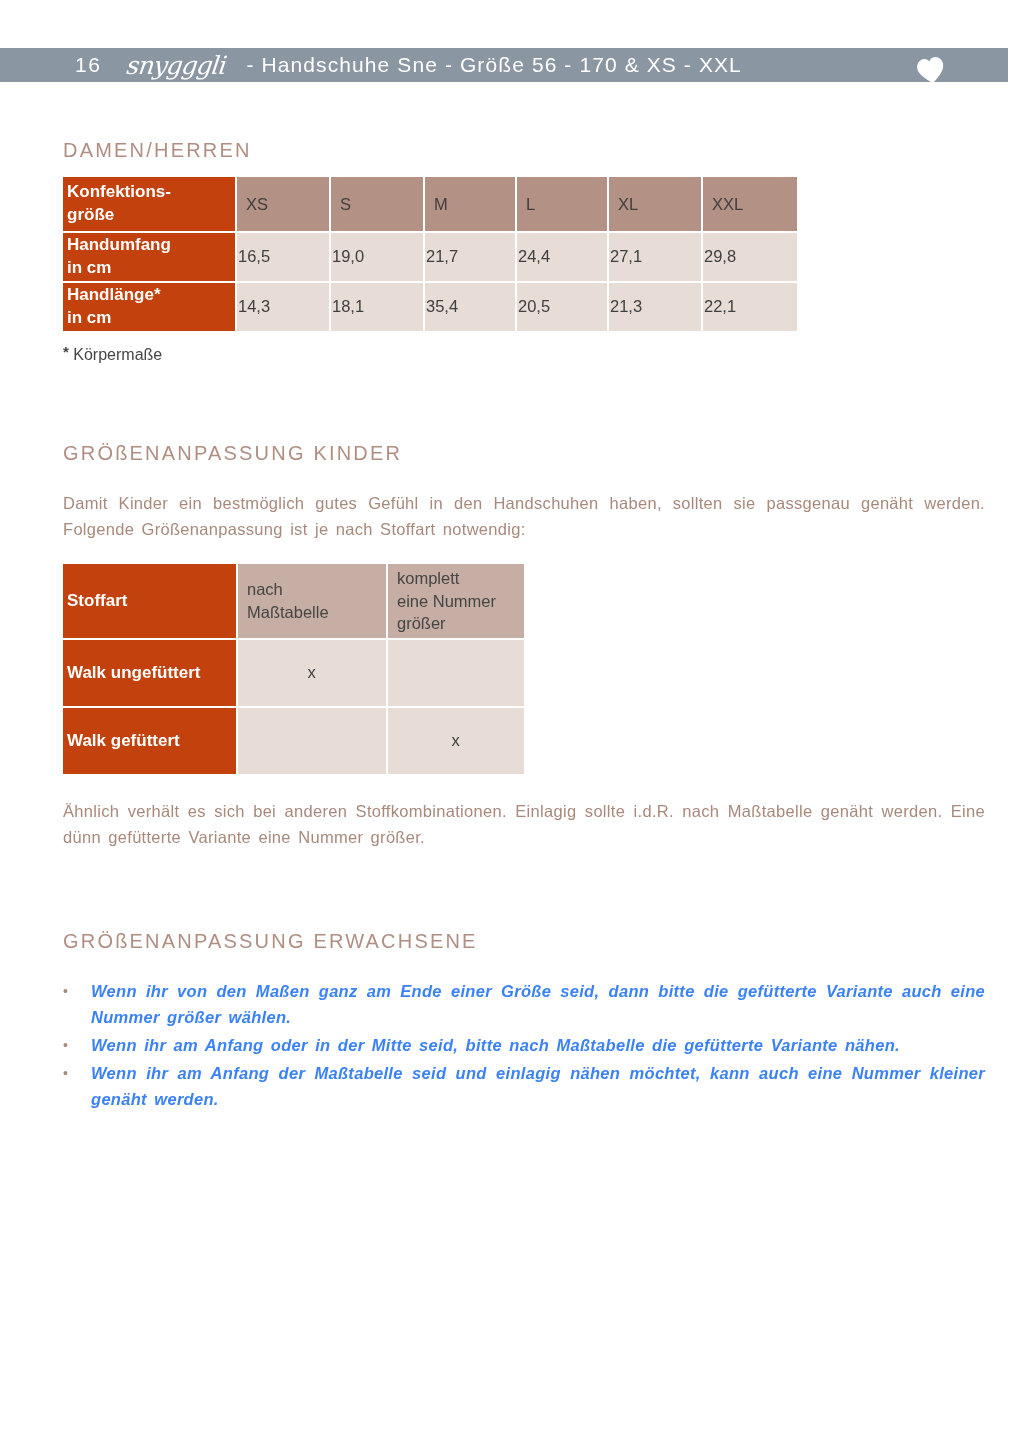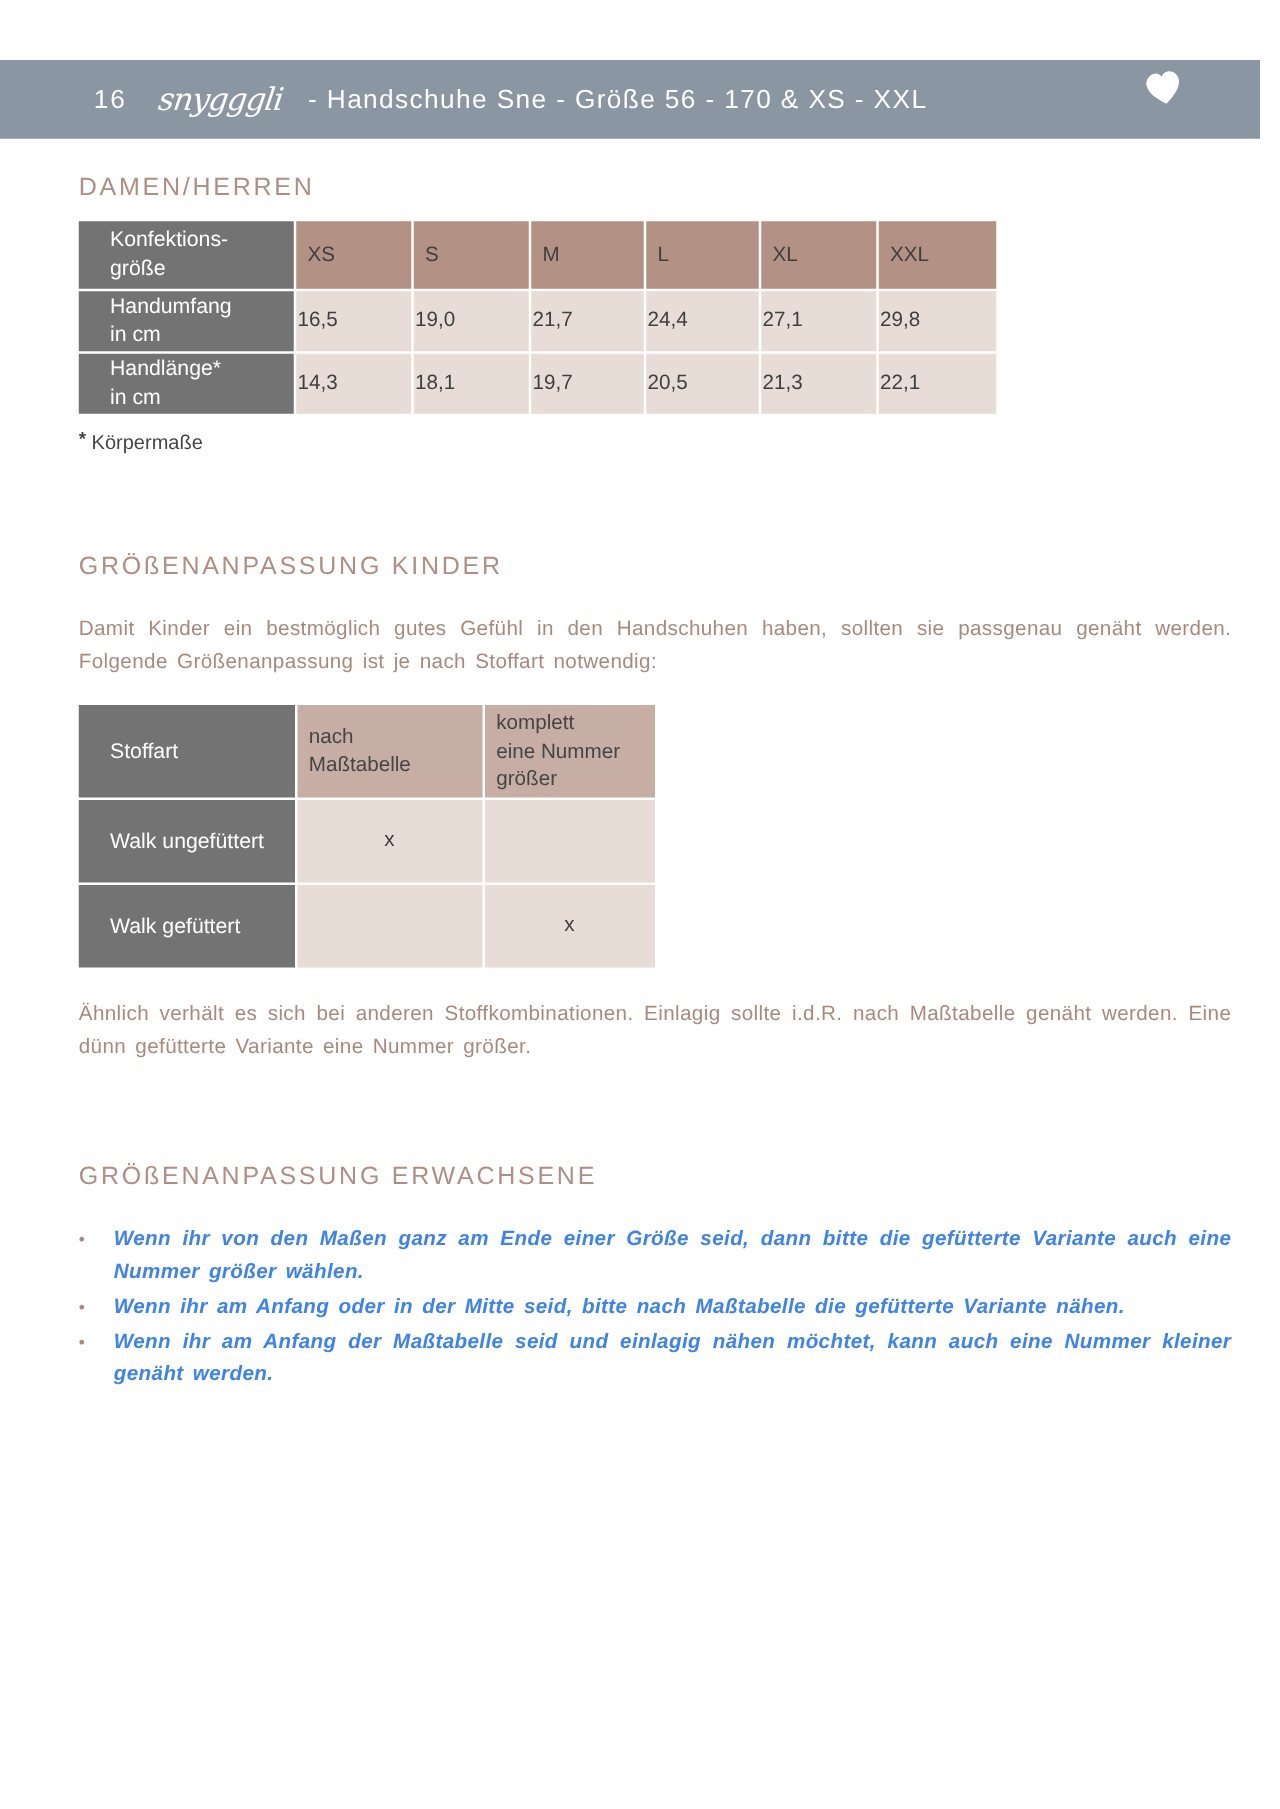--- a/index.html
+++ b/index.html
@@ -8,21 +8,21 @@
     width: 1024px; height: 1447px;
     background: #ffffff;
     font-family: "Liberation Sans", sans-serif;
     position: relative;
     overflow: hidden;
   }
 
   
   .topbar {
     position: absolute; left: 0; top: 48px;
-    width: 1008px; height: 63px;
+    width: 1008px; height: 34px;
     background: #8a96a1;
     color: #ffffff;
     display: flex; align-items: center;
   }
   .topbar .pnum {
     margin-left: 75px;
     font-size: 21px; letter-spacing: 1.5px;
   }
   .topbar .logo {
     margin-left: 26px;
@@ -61,21 +61,21 @@
     color: #a8897c;
     letter-spacing: 0.3px; word-spacing: 2.5px;
     line-height: 26px;
     text-align: justify;
   }
 
   
   table { border-collapse: separate; border-spacing: 2px; margin-left: -2px; }
   td { vertical-align: middle; }
 
-  .cell-med   { background: #737373; color: #ffffff; font-weight: normal; font-size: 17px; padding-left: 25px; }
+  .cell-med   { background: #c2410c; color: #ffffff; font-weight: bold; font-size: 17px; padding-left: 4px; }
   .cell-med2  { background: #c6aea4; color: #454545; font-size: 16.5px; padding-left: 9px; }
   .cell-dark  { background: #b39184; color: #3f3f3f; font-size: 16.5px; padding-left: 9px; }
   .cell-light { background: #e7dcd6; color: #3f3f3f; font-size: 16.5px; }
   .prel { white-space: pre-line; line-height: 1.35; }
 
   table.t1 { margin-top: 14px; }
   .t1 tr.hr td { height: 54px; }
   .t1 tr.dr td { height: 47px; }
 
   .footnote { margin-top: 10px; font-size: 16px; color: #454545; }
@@ -152,21 +152,21 @@
       <td class="cell-light">21,7</td>
       <td class="cell-light">24,4</td>
       <td class="cell-light">27,1</td>
       <td class="cell-light">29,8</td>
     </tr>
     <tr class="dr">
       <td class="cell-med prel">Handlänge*
 in cm</td>
       <td class="cell-light">14,3</td>
       <td class="cell-light">18,1</td>
-      <td class="cell-light">19,7</td>
+      <td class="cell-light">35,4</td>
       <td class="cell-light">20,5</td>
       <td class="cell-light">21,3</td>
       <td class="cell-light">22,1</td>
     </tr>
   </tbody>
     </table>
 
   <div class="footnote">
     <span class="fmark">*</span>
     <span>Körpermaße</span>

